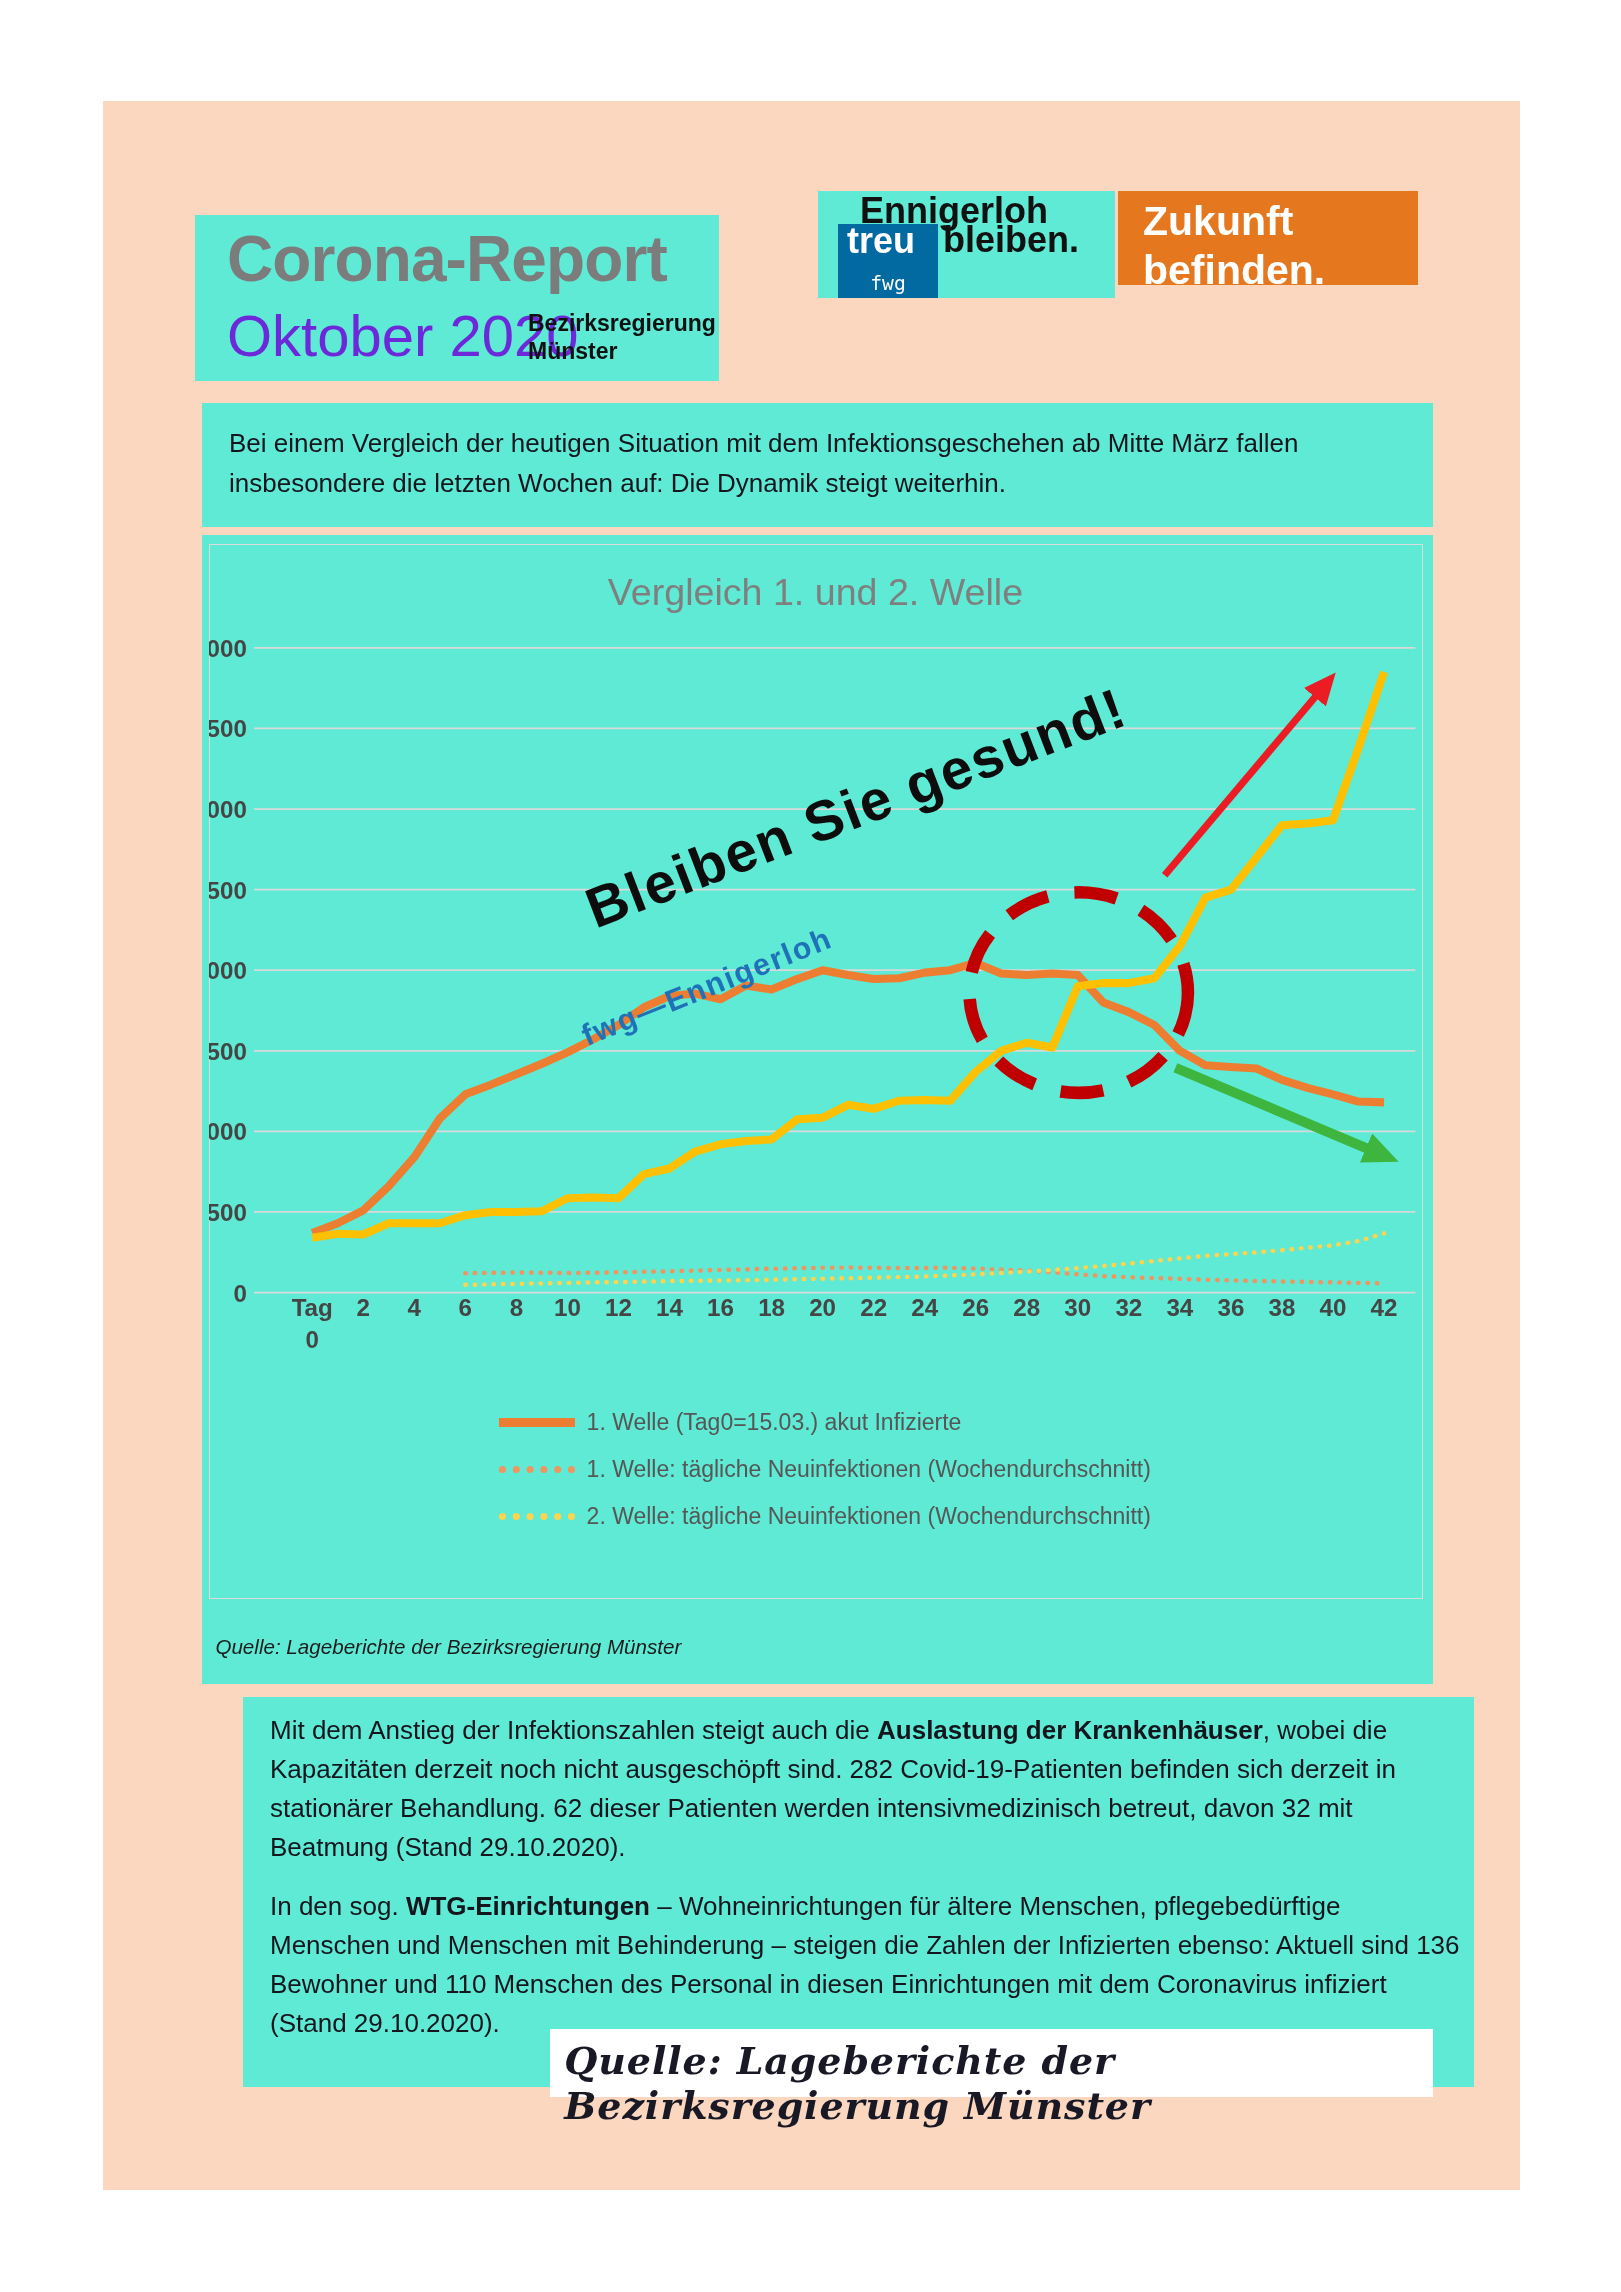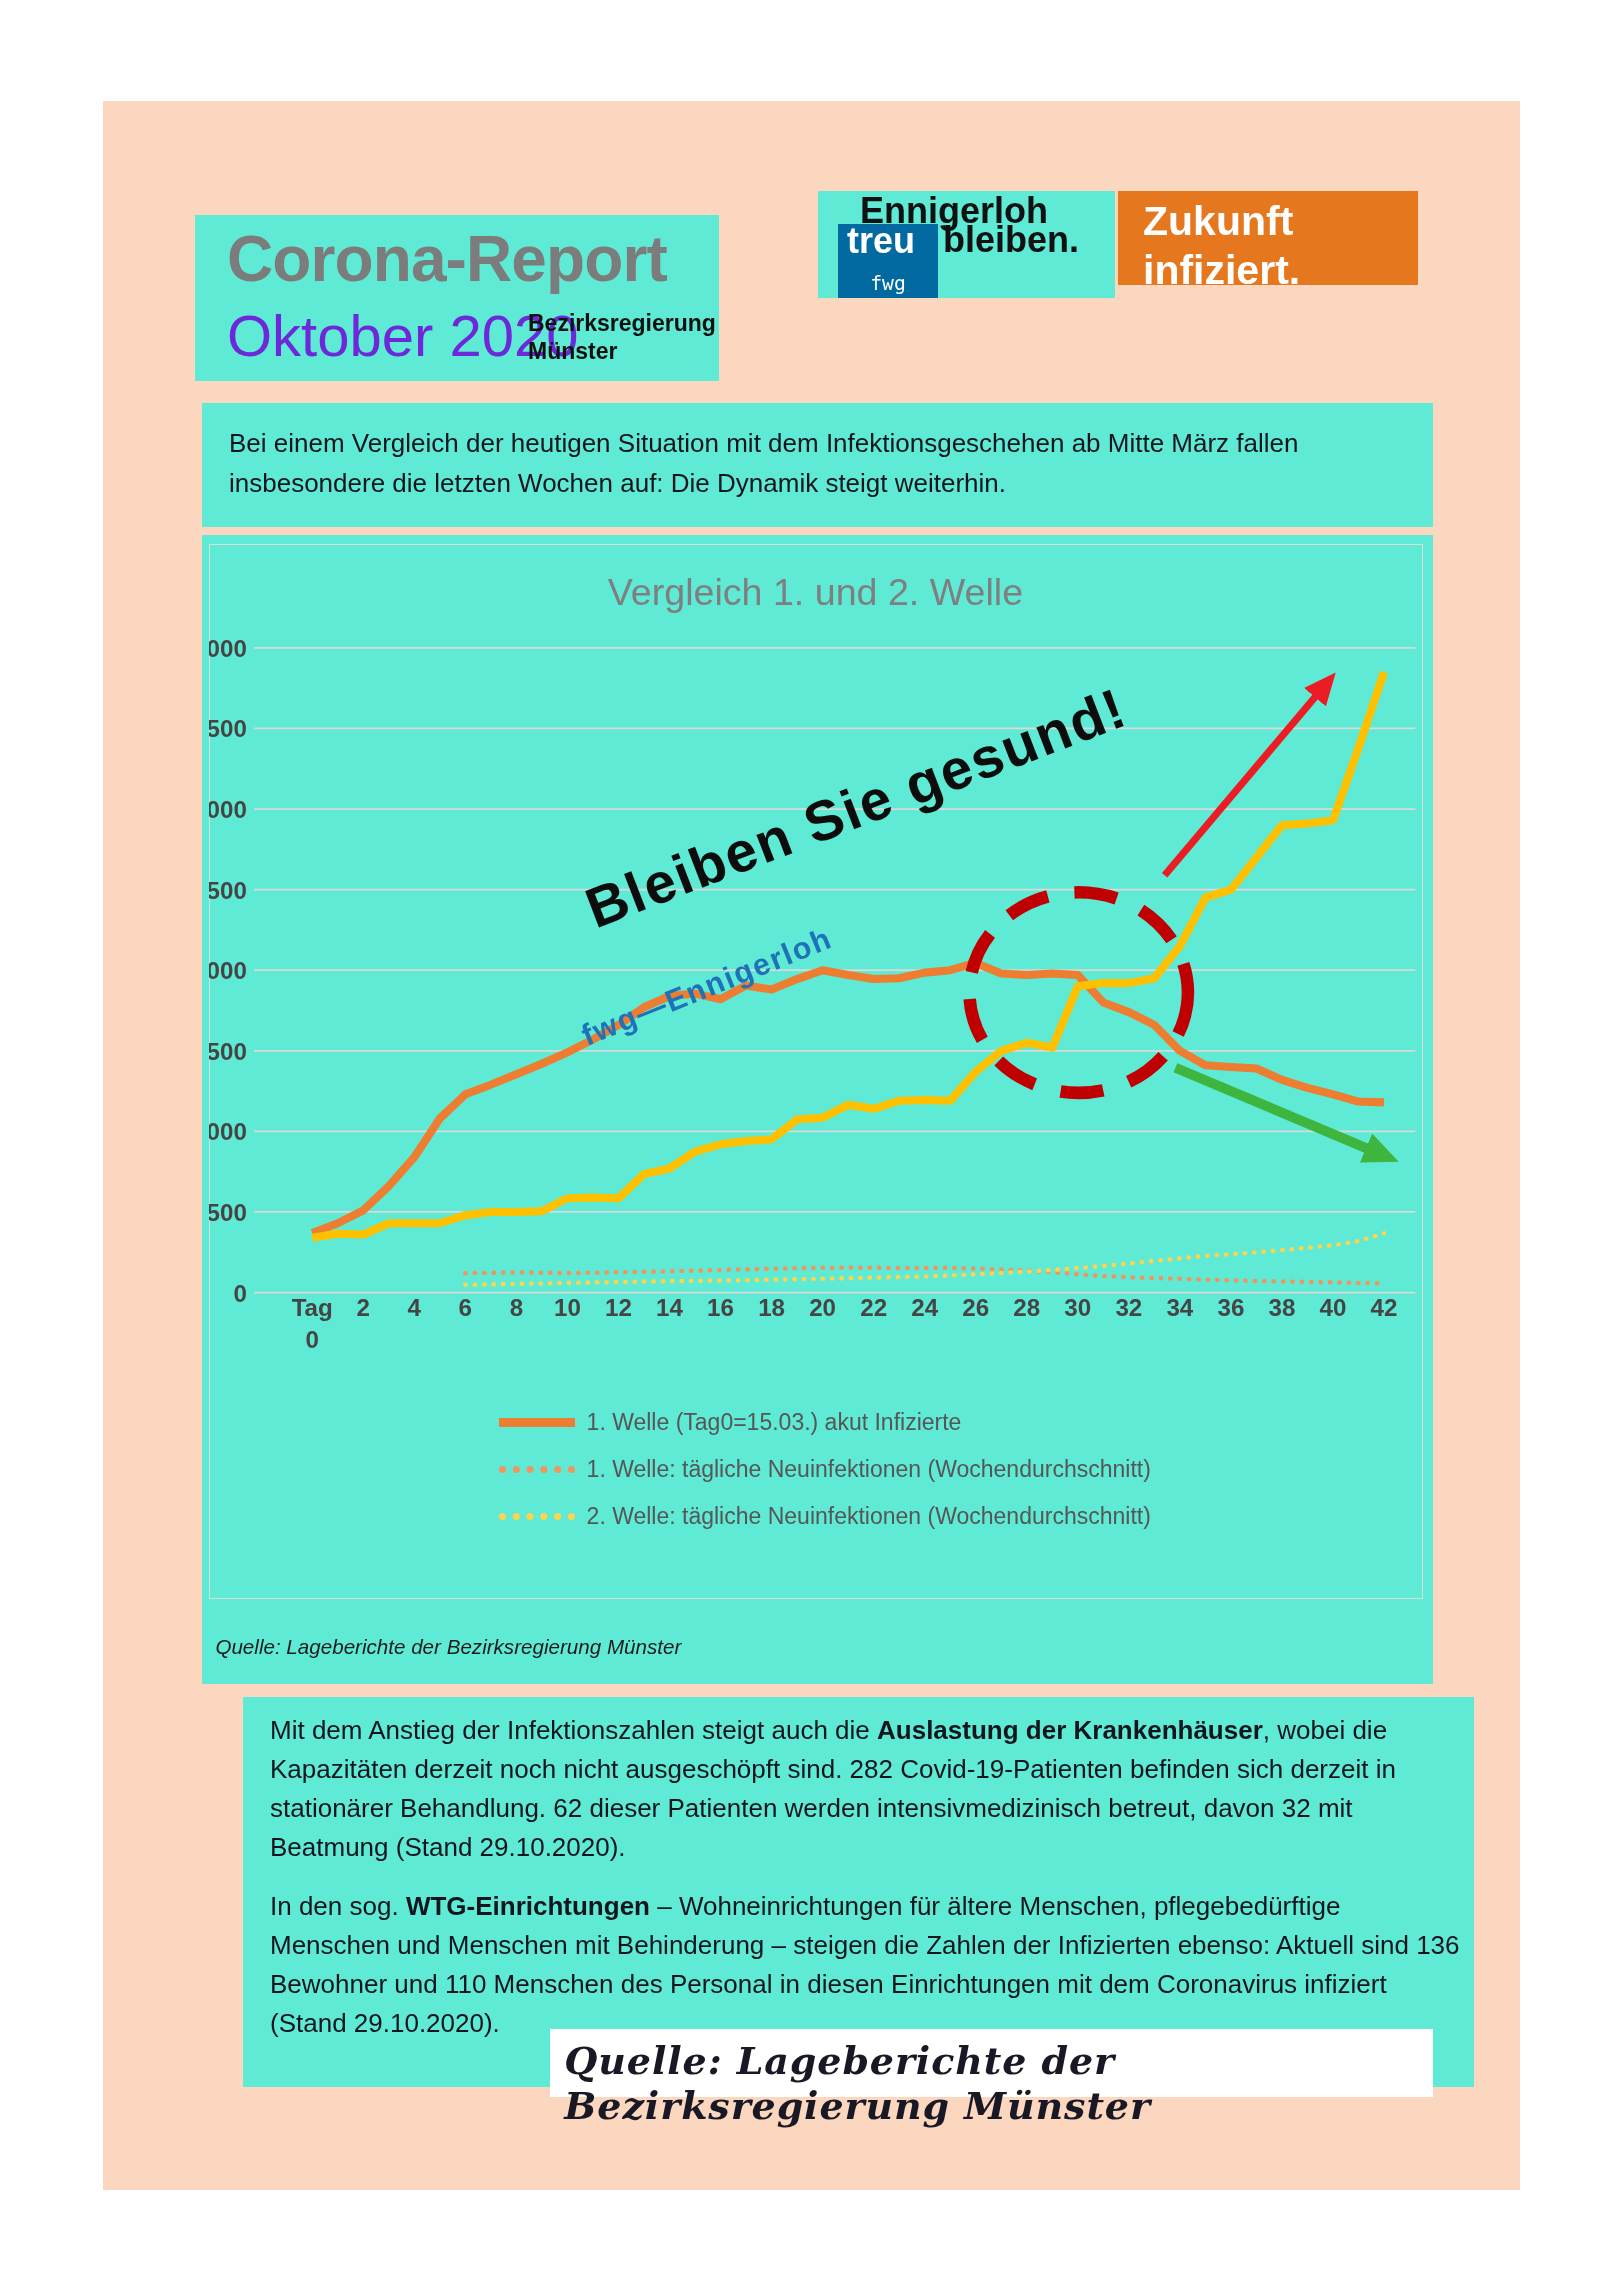--- a/index.html
+++ b/index.html
@@ -76,21 +76,21 @@
 
 <div class="abs whitebox logo-box"></div>
 <div class="abs ennigerloh">Ennigerloh</div>
 <div class="abs blue-box">
   <span class="treu">treu</span>
   <span class="fwg">fwg</span>
 </div>
 <div class="abs bleiben">bleiben.</div>
 <div class="abs orange-box">
   <div>Zukunft</div>
-  <div>infiziert.</div>
+  <div>befinden.</div>
 </div>
 
 <div class="abs whitebox intro-box">
   <div class="intro-text">Bei einem Vergleich der heutigen Situation mit dem Infektionsgeschehen ab Mitte März fallen insbesondere die letzten Wochen auf: Die Dynamik steigt weiterhin.</div>
 </div>
 
 <div class="abs whitebox chart-panel">
   <div class="chart-frame"></div>
 
   <svg id="plot" width="1212" height="1053" viewBox="0 0 1353 1176">

